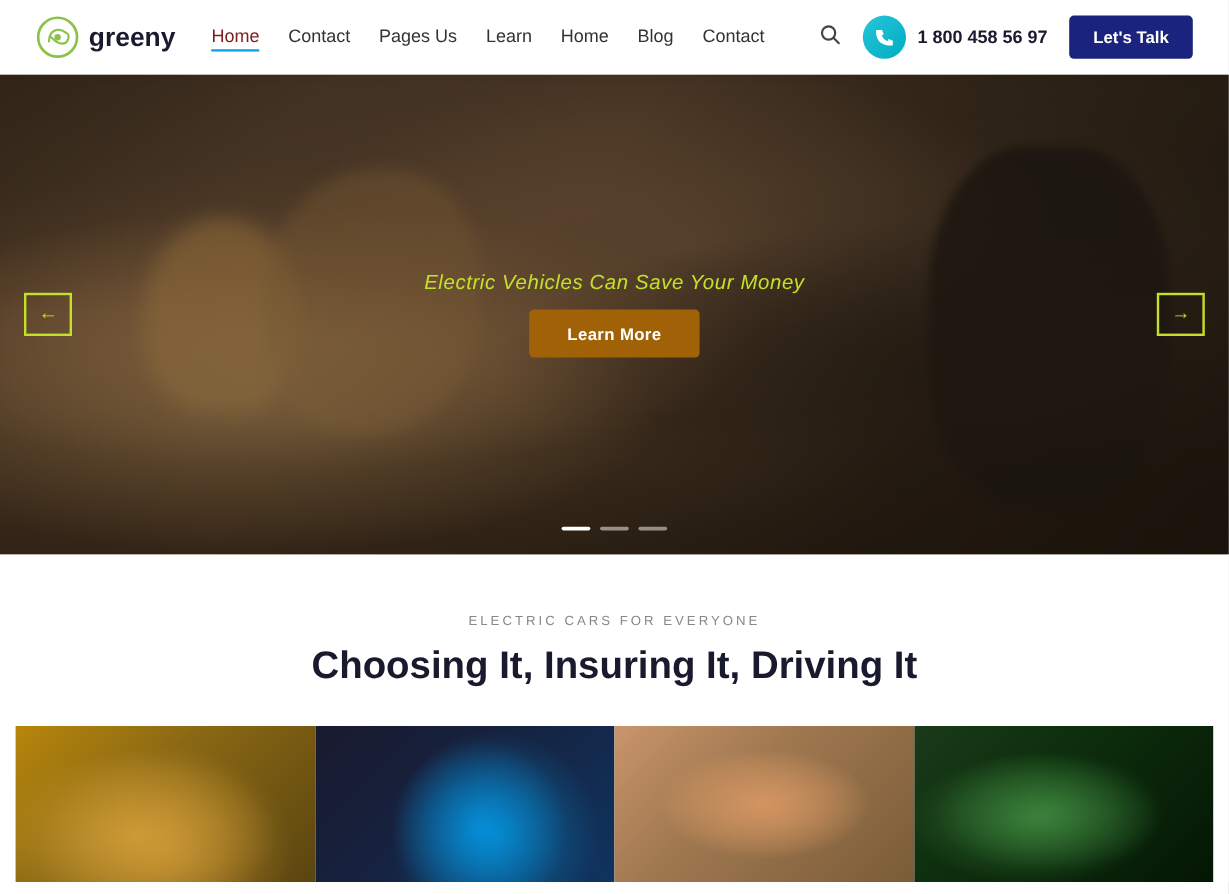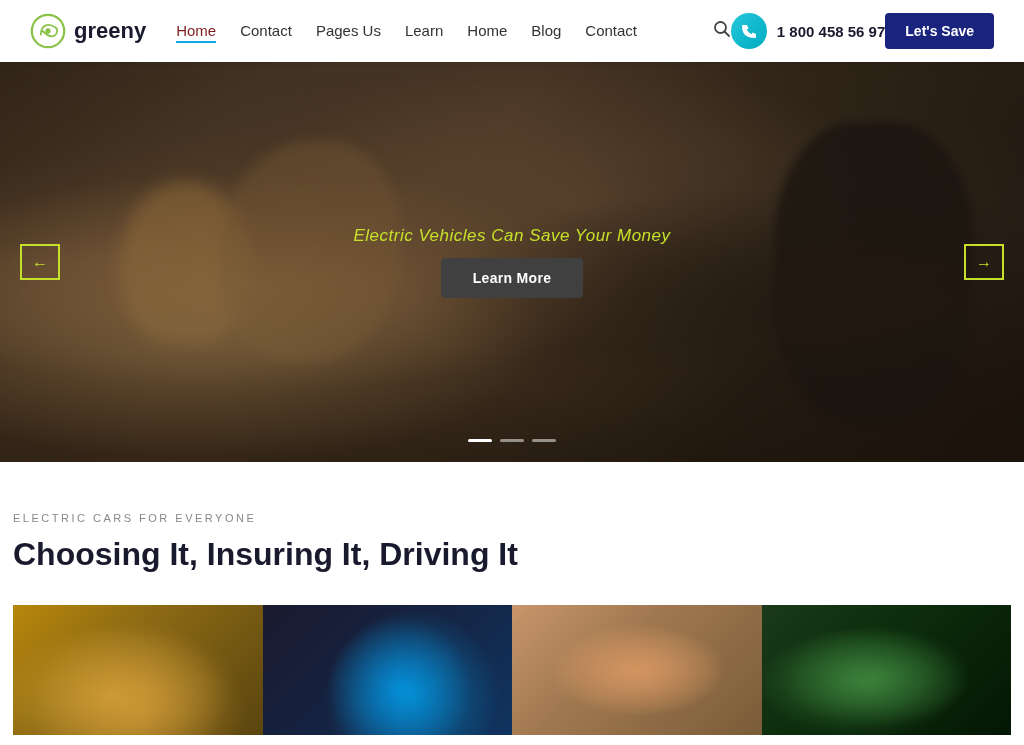--- a/index.html
+++ b/index.html
@@ -50,20 +50,21 @@
       font-weight: 500;
     }
     .nav-links li a.active {
       color: #7f1d1d;
       border-bottom: 2px solid #0ea5e9;
       padding-bottom: 2px;
     }
     .navbar-right {
       display: flex;
       align-items: center;
+      gap: 18px;
     }
     .search-icon-btn {
       background: none;
       border: none;
       cursor: pointer;
       color: #444;
       font-size: 18px;
     }
     .phone-area {
       display: flex;
@@ -156,21 +157,21 @@
       font-style: italic;
     }
     .hero-title {
       font-size: 52px;
       font-weight: 800;
       line-height: 1.15;
       margin-bottom: 24px;
       text-shadow: 0 2px 8px rgba(0,0,0,0.4);
     }
     .hero-btn {
-      background: #404040;
+      background: #a16207;
       color: #fff;
       border: none;
       border-radius: 4px;
       padding: 12px 32px;
       font-size: 14px;
       font-weight: 600;
       cursor: pointer;
       letter-spacing: 0.3px;
     }
 
@@ -210,21 +211,21 @@
       border-radius: 2px;
     }
     .dot.active {
       background: #fff;
     }
 
     
     .section-cards {
       background: #fff;
       padding: 50px 13px 0;
-      text-align: left;
+      text-align: center;
     }
     .section-label {
       font-size: 11px;
       letter-spacing: 2.5px;
       text-transform: uppercase;
       color: #888;
       margin-bottom: 12px;
     }
     .section-title {
       font-size: 32px;
@@ -326,21 +327,21 @@
       </svg>
     </button>
     <div class="phone-area">
       <div class="phone-avatar">
         <svg width="16" height="16" viewBox="0 0 16 16" fill="none">
           <path d="M3 2h3l1.5 3.5-1.8 1.1a9 9 0 004.7 4.7l1.1-1.8L15 11v3c0 .6-.4 1-1 1C5.2 15 1 10.8 1 3c0-.6.4-1 1-1h1z" fill="#fff"></path>
         </svg>
       </div>
       <span class="phone-number">1 800 458 56 97</span>
     </div>
-    <button class="lets-talk-btn">Let's Save</button>
+    <button class="lets-talk-btn">Let's Talk</button>
   </div>
 </nav>
 
 <section class="hero">
   <div class="hero-bg">
 
     <div style="position:absolute;inset:0;background:
       radial-gradient(ellipse at 25% 55%, rgba(190,140,90,0.75) 0%, transparent 35%),
       radial-gradient(ellipse at 55% 35%, rgba(160,120,80,0.5) 0%, transparent 40%),
       radial-gradient(ellipse at 75% 50%, rgba(50,40,30,0.9) 0%, transparent 40%),

